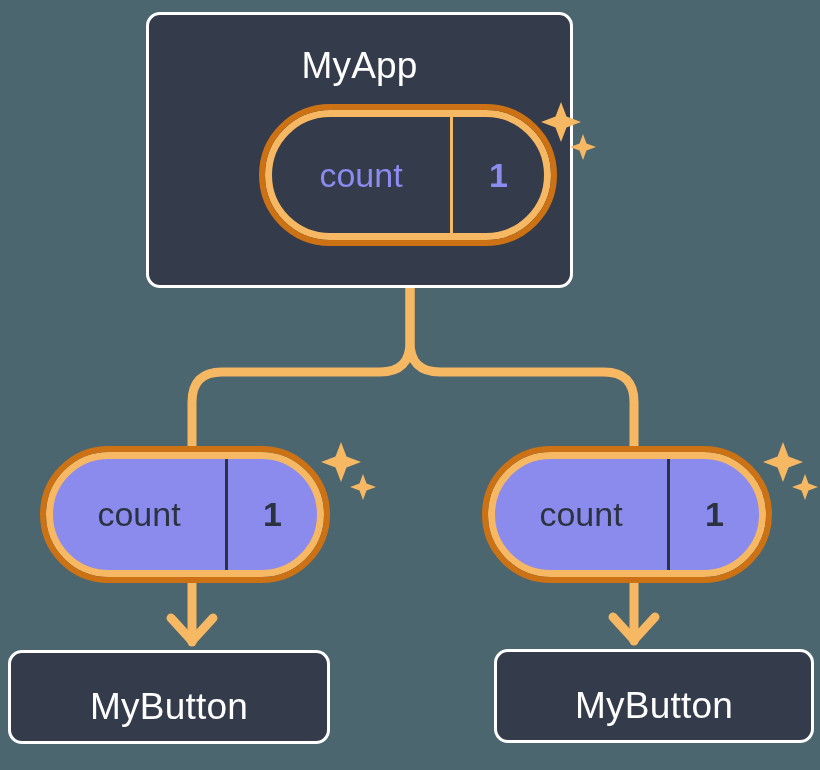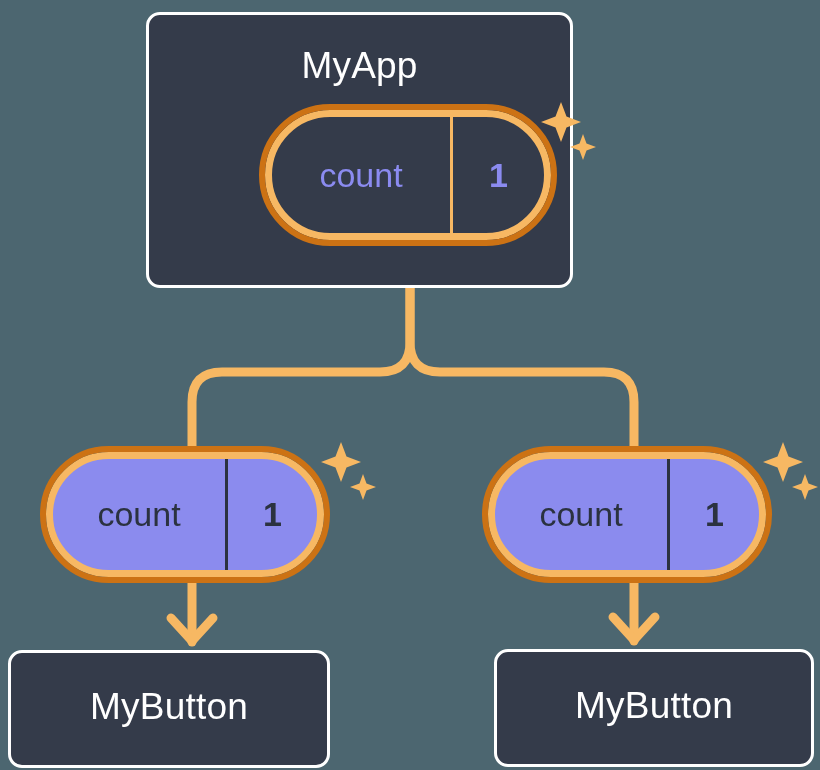--- a/index.html
+++ b/index.html
@@ -50,21 +50,21 @@
     top: 12px;
     width: 427px;
     height: 276px;
     margin-left: 7px;
   }
   #myapp-box .comp-title {
     margin-top: 30px;
   }
 
   .mybutton-box {
-    height: 118px;
+    height: 94px;
   }
   #mybutton-left {
     left: 8px;
     top: 650px;
     width: 322px;
   }
   #mybutton-right {
     left: 494px;
     top: 649px;
     width: 320px;

